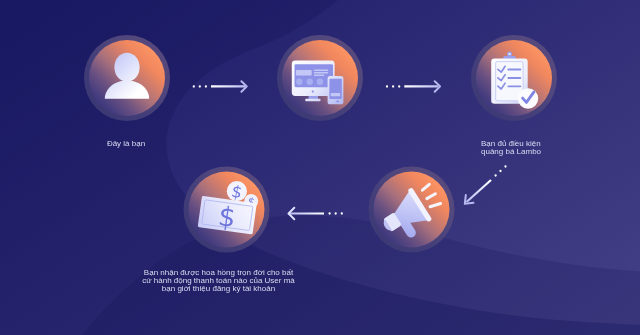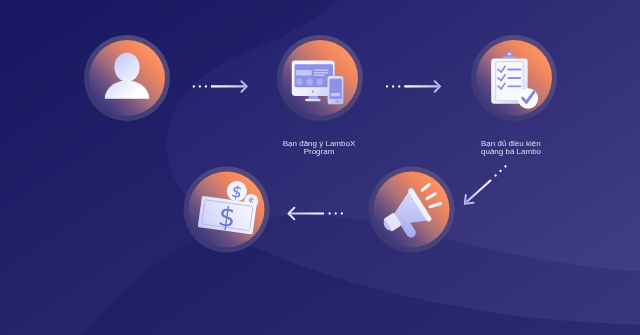--- a/index.html
+++ b/index.html
@@ -217,18 +217,20 @@
  </g>
  <g>
    <circle cx="341.8" cy="213.5" r="1.15" fill="#ffffff"></circle>
    <circle cx="335.7" cy="213.5" r="1.15" fill="#ffffff"></circle>
    <circle cx="329.6" cy="213.5" r="1.15" fill="#ffffff"></circle>
    <path d="M324,213.5 H290" stroke="url(#arrg4)" stroke-width="2.2" stroke-linecap="butt"></path>
    <path d="M294.3,207.8 L288.5,213.5 L294.3,219.2" stroke="#dfe0fb" stroke-width="2.0" fill="none" stroke-linecap="round" stroke-linejoin="round"></path>
  </g>
 </svg>
 
-<div class="lbl" style="left:319px;top:139.5px;width:200px;">Bạn đăng ý LamboX
-Program</div>
+<div class="lbl" style="left:126px;top:139.5px;width:160px;">Đây là bạn</div>
 <div class="lbl" style="left:481px;top:139.5px;width:200px;text-align:left;transform:none;">Bạn đủ điều kiện
 quảng bá Lambo</div>
+<div class="lbl" style="left:218.5px;top:268.5px;width:260px;">Bạn nhận được hoa hồng trọn đời cho bất
+cứ hành động thanh toán nào của User mà
+bạn giới thiệu đăng ký tài khoản</div>
 
 </div>
 
 </body></html>

